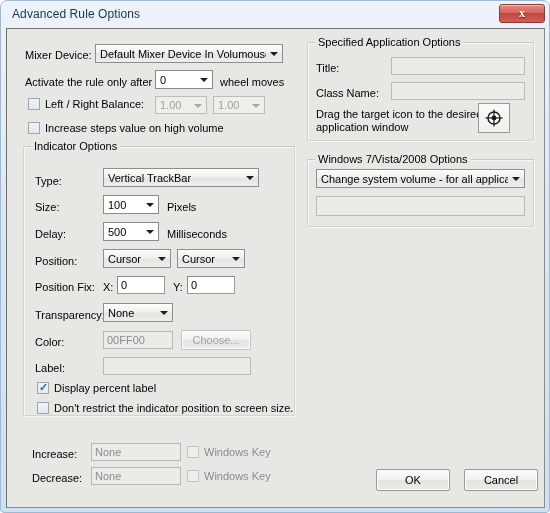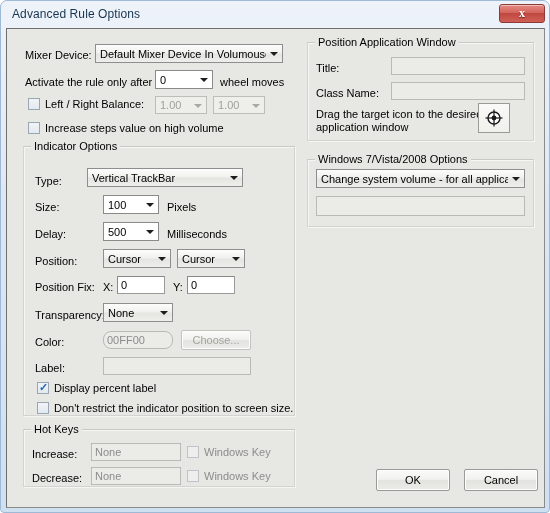--- a/index.html
+++ b/index.html
@@ -270,21 +270,21 @@
     <div class="cb-wrap" style="left:21px; top:93px;">
       <span class="cb-box"></span>
       <span class="cb-label">Increase steps value on high volume</span>
     </div>
 
     <div class="group" style="left:16px; top:117px; width:272px; height:270px;">
       <span class="group-title">Indicator Options</span>
     </div>
 
     <div class="lbl" style="left:28px; top:42px; position:absolute; margin-top:104px;">Type:</div>
-    <div class="combo" style="left:80px; top:139px; width:156px; height:19px;">
+    <div class="combo" style="left:96px; top:139px; width:156px; height:19px;">
       <span class="ctext">Vertical TrackBar</span>
       <span class="carrow"><i class="arrow-dn"></i></span>
     </div>
 
     <div class="lbl" style="left:28px; top:172px;">Size:</div>
     <div class="combo editable" style="left:96px; top:166px; width:56px; height:19px;">
       <span class="ctext">100</span>
       <span class="carrow"><i class="arrow-dn"></i></span>
     </div>
     <div class="lbl" style="left:160px; top:172px;">Pixels</div>
@@ -312,58 +312,55 @@
     <div class="lbl" style="left:166px; top:252px;">Y:</div>
     <div class="tbox" style="left:180px; top:247px; width:48px; height:18px;">0</div>
 
     <div class="lbl" style="left:28px; top:280px;">Transparency:</div>
     <div class="combo" style="left:96px; top:274px; width:70px; height:19px;">
       <span class="ctext">None</span>
       <span class="carrow"><i class="arrow-dn"></i></span>
     </div>
 
     <div class="lbl" style="left:28px; top:307px;">Color:</div>
-    <div class="tbox disabled" style="left:96px; top:302px; width:70px; height:18px;border-radius:8px;">00FF00</div>
+    <div class="tbox disabled" style="left:96px; top:302px; width:70px; height:18px;">00FF00</div>
     <div class="btn disabled" style="left:174px; top:301px; width:70px; height:20px;">Choose...</div>
 
     <div class="lbl" style="left:28px; top:333px;">Label:</div>
     <div class="tbox disabled" style="left:96px; top:328px; width:148px; height:18px;"></div>
 
     <div class="cb-wrap" style="left:30px; top:353px;">
       <span class="cb-box">
           <span class="cb-check">✓</span>
         </span>
       <span class="cb-label">Display percent label</span>
     </div>
 
     <div class="cb-wrap" style="left:30px; top:373px;">
       <span class="cb-box"></span>
       <span class="cb-label">Don't restrict the indicator position to screen size.</span>
     </div>
 
-    <div class="group" style="left:16px; top:400px; width:272px; height:58px;">
-      <span class="group-title">Hot Keys</span>
-    </div>
 
     <div class="lbl" style="left:25px; top:419px;">Increase:</div>
     <div class="tbox disabled" style="left:84px; top:414px; width:90px; height:18px;">None</div>
     <div class="cb-wrap" style="left:180px; top:417px;">
       <span class="cb-box disabled"></span>
       <span class="cb-label dim">Windows Key</span>
     </div>
 
     <div class="lbl" style="left:25px; top:443px;">Decrease:</div>
     <div class="tbox disabled" style="left:84px; top:438px; width:90px; height:18px;">None</div>
     <div class="cb-wrap" style="left:180px; top:441px;">
       <span class="cb-box disabled"></span>
       <span class="cb-label dim">Windows Key</span>
     </div>
 
     <div class="group" style="left:300px; top:13px; width:227px; height:99px;">
-      <span class="group-title">Position Application Window</span>
+      <span class="group-title">Specified Application Options</span>
     </div>
 
     <div class="lbl" style="left:309px; top:33px;">Title:</div>
     <div class="tbox disabled" style="left:384px; top:28px; width:134px; height:18px;"></div>
 
     <div class="lbl" style="left:309px; top:58px;">Class Name:</div>
     <div class="tbox disabled" style="left:384px; top:53px; width:134px; height:18px;"></div>
 
     <div class="lbl" style="left:309px; top:79px;">Drag the target icon to the desired</div>
     <div class="lbl" style="left:309px; top:92px;text-align:right;">application window</div>

